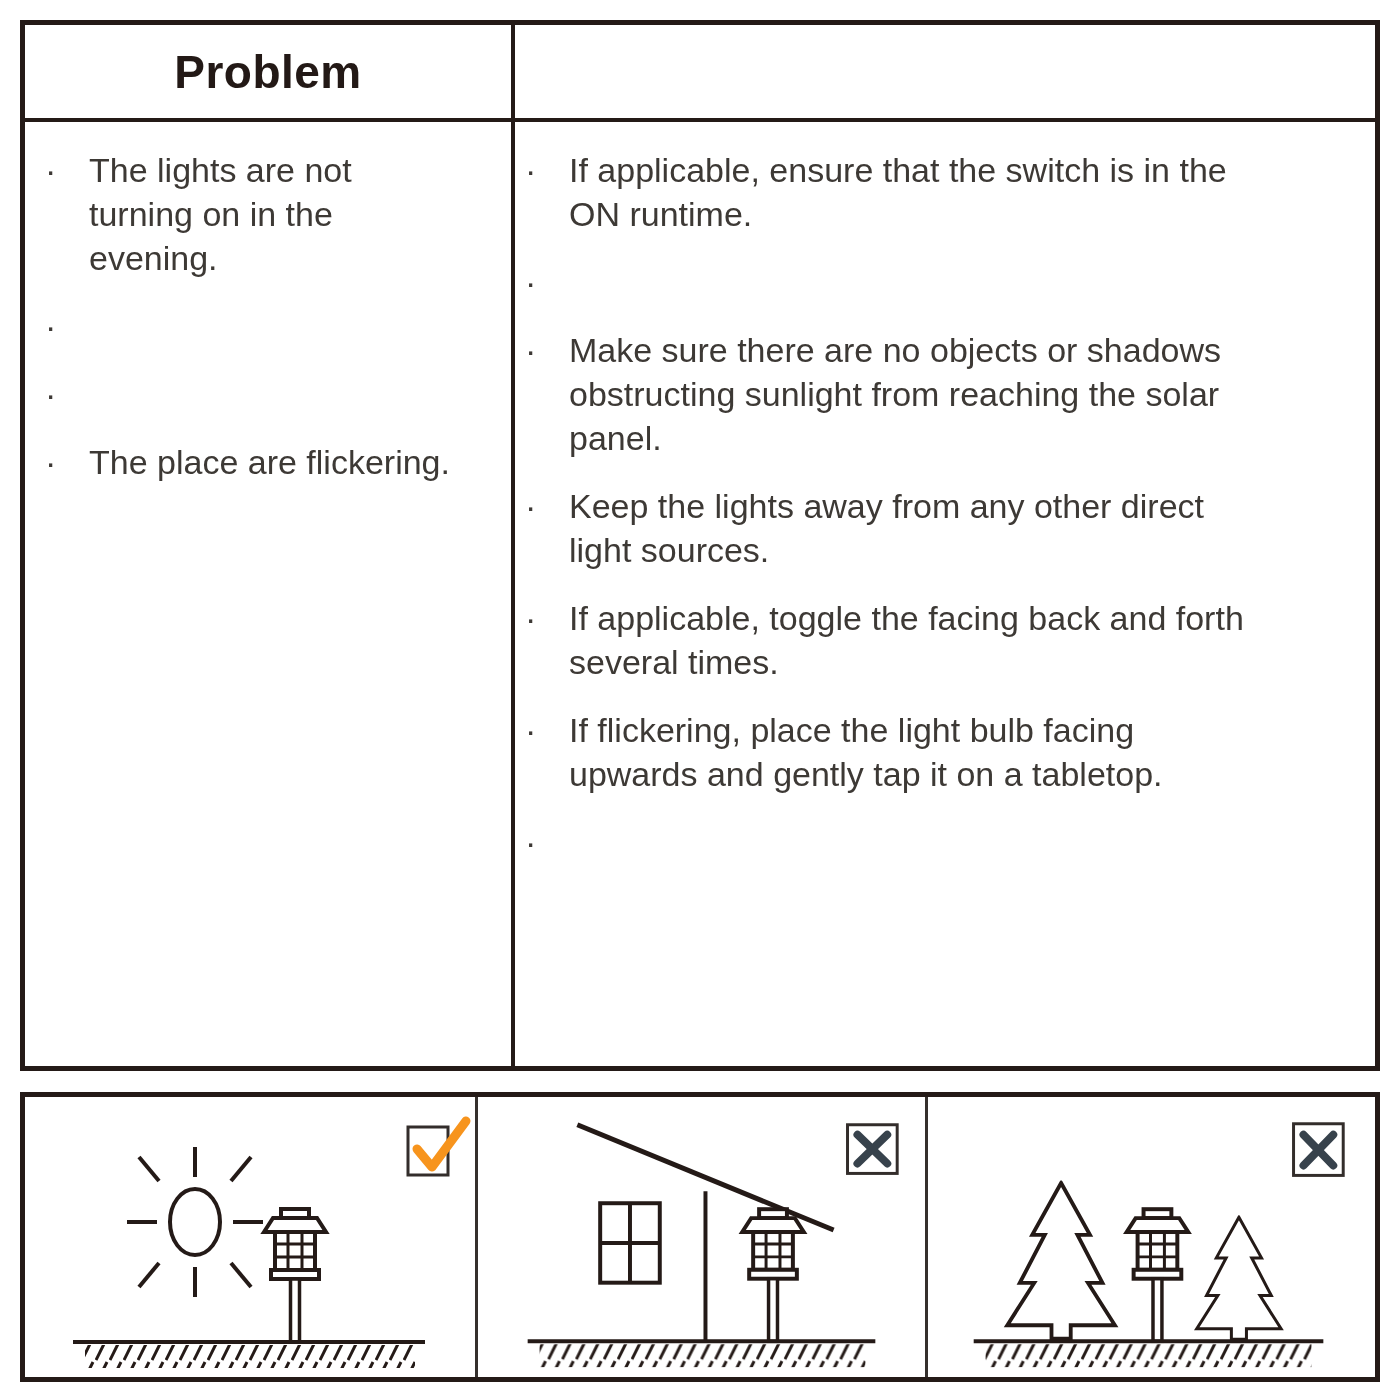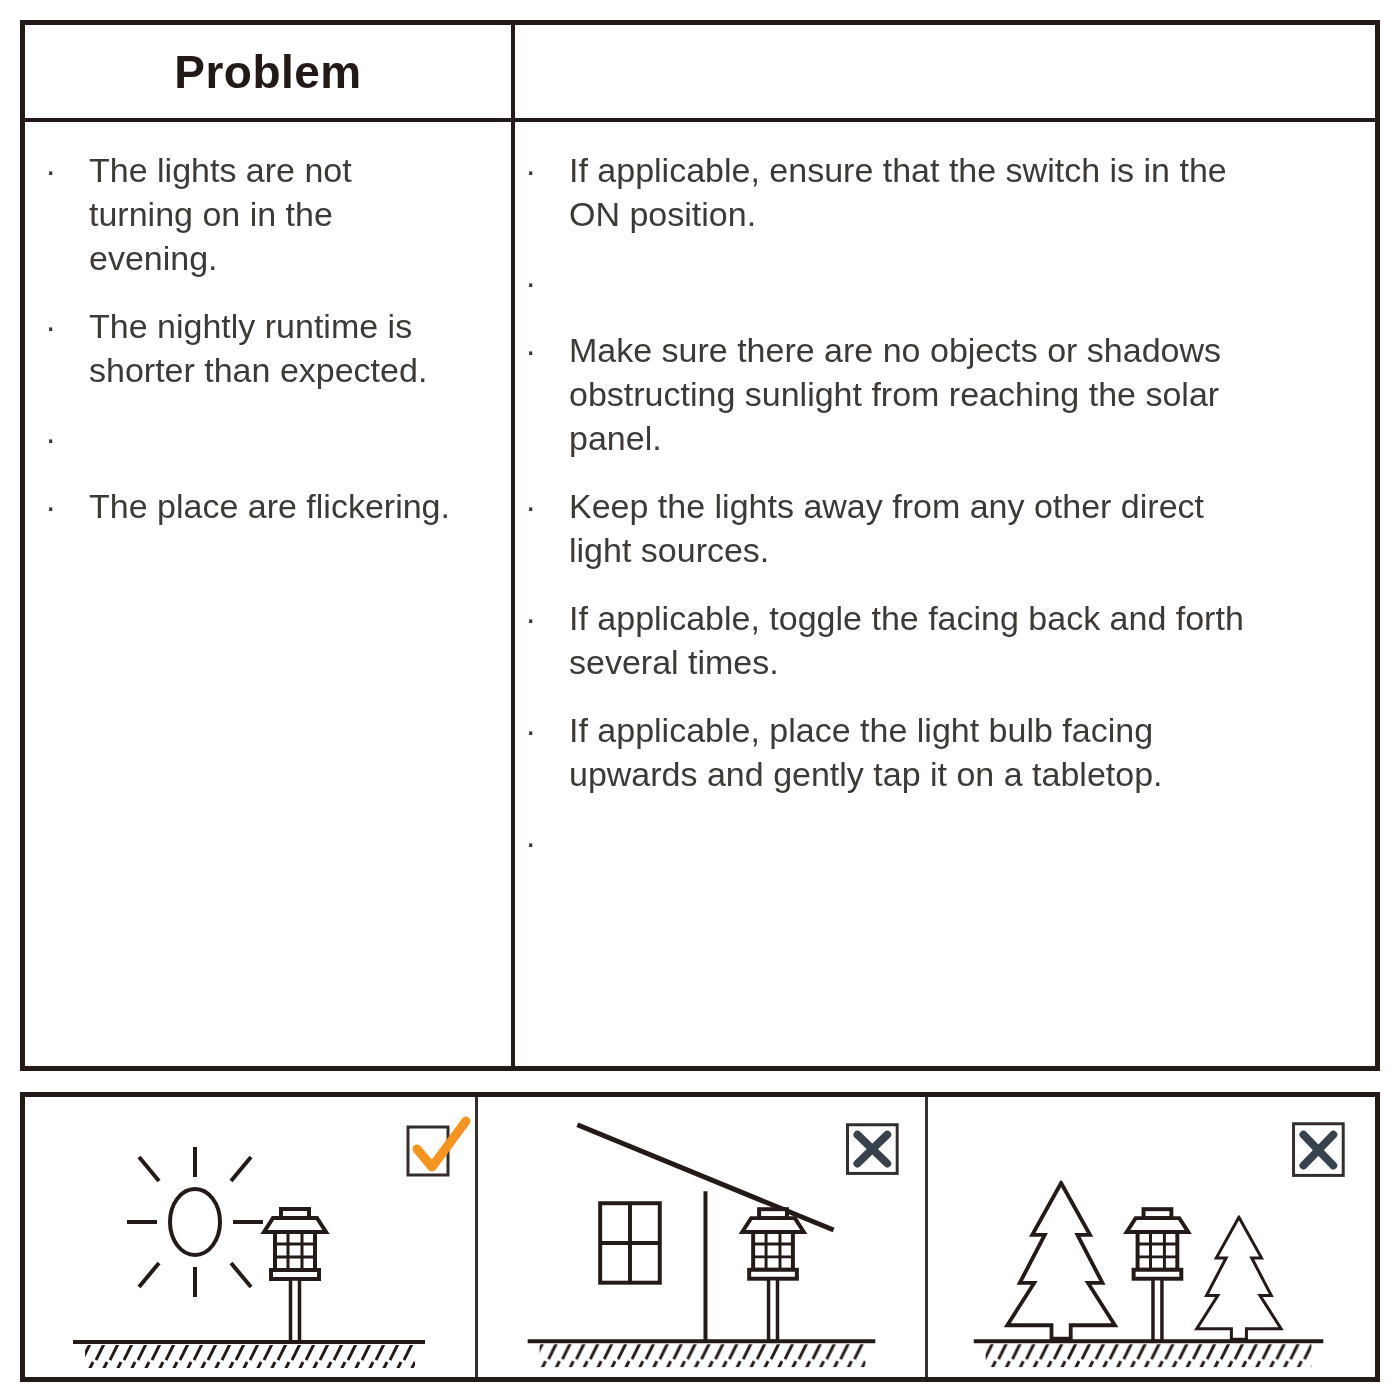--- a/index.html
+++ b/index.html
@@ -71,36 +71,34 @@
     <div class="t-body">
       <div class="col-problem body-cell">
         <div class="bullet">
           <span class="dot">·</span>
           <span class="btxt">The lights are not
 turning on in the
 evening.</span>
         </div>
         <div class="bullet">
           <span class="dot">·</span>
-          <span class="btxt">The nightly runtime is
-shorter than expected.</span>
         </div>
         <div class="bullet">
           <span class="dot">·</span>
         </div>
         <div class="bullet">
           <span class="dot">·</span>
           <span class="btxt">The place are flickering.</span>
         </div>
       </div>
       <div class="col-solution body-cell">
         <div class="bullet">
           <span class="dot">·</span>
           <span class="btxt">If applicable, ensure that the switch is in the
-ON position.</span>
+ON runtime.</span>
         </div>
         <div class="bullet">
           <span class="dot">·</span>
         </div>
         <div class="bullet">
           <span class="dot">·</span>
           <span class="btxt">Make sure there are no objects or shadows
 obstructing sunlight from reaching the solar
 panel.</span>
         </div>
@@ -109,21 +107,21 @@
           <span class="btxt">Keep the lights away from any other direct
 light sources.</span>
         </div>
         <div class="bullet">
           <span class="dot">·</span>
           <span class="btxt">If applicable, toggle the facing back and forth
 several times.</span>
         </div>
         <div class="bullet">
           <span class="dot">·</span>
-          <span class="btxt">If applicable, place the light bulb facing
+          <span class="btxt">If flickering, place the light bulb facing
 upwards and gently tap it on a tabletop.</span>
         </div>
         <div class="bullet">
           <span class="dot">·</span>
         </div>
       </div>
     </div>
   </div>
 
   <div class="illu-strip">

